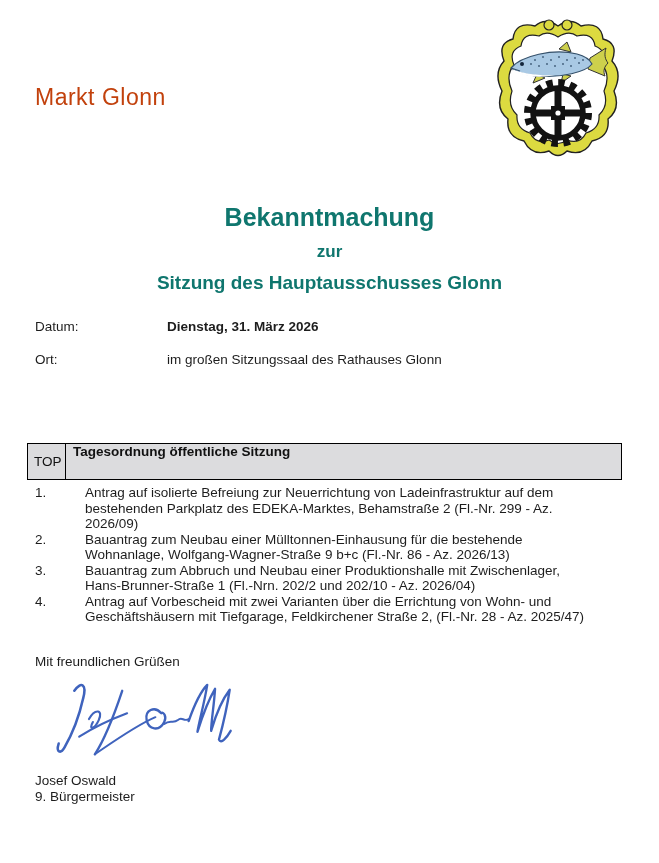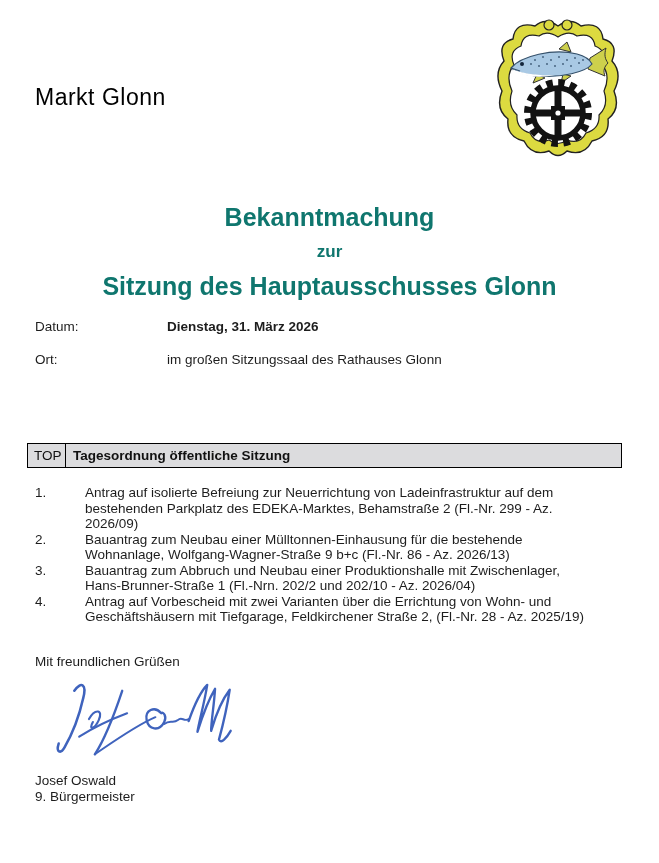--- a/index.html
+++ b/index.html
@@ -8,46 +8,46 @@
     position:relative;
     width:659px; height:863px;
     background:#ffffff;
     font-family:"Liberation Sans", sans-serif;
     color:#1d1d1d;
     overflow:hidden;
     margin:0 auto;
   }
   .org-name {
     position:absolute; left:35px; top:84px;
-    font-size:23px; letter-spacing:0.5px; color:#000000;
+    font-size:23px; letter-spacing:0.5px; color:#c2410c;
   }
   .crest {
     position:absolute; top:16px; right:36px;
     width:130px; height:152px;
   }
   .title-block {
     position:absolute; top:203px; left:0; width:100%;
     text-align:center; color:#0f766e;
   }
   .title-main { font-size:25px; font-weight:bold; }
   .title-zur  { font-size:17px; font-weight:bold; margin-top:10px; }
-  .title-sub  { font-size:25px; font-weight:bold; margin-top:10px; }
+  .title-sub  { font-size:19px; font-weight:bold; margin-top:10px; }
   .details {
     position:absolute; top:319px; left:35px;
     font-size:13.5px;
   }
   .detail-row { margin-bottom:18px; display:flex;gap:7px; }
   .detail-label { width:125px; flex:0 0 125px; }
   .detail-value.bold { font-weight:bold; }
   .agenda-header {
     position:absolute; top:443px; left:27px;
-    width:595px; height:25px;
+    width:595px; height:37px;
     background:#dcdcde;
     border:1.5px solid #000;
-    display:flex; align-items:center;
+    display:flex; align-items:flex-start;
     font-size:13.5px; color:#111;
   }
   .agenda-header .cell-top {
     flex:0 0 38px; height:100%;
     border-right:1.5px solid #000;
     display:flex; align-items:center; padding-left:6px;
   }
   .agenda-header .cell-title {
     padding-left:7px;
     font-weight:bold;
@@ -156,21 +156,21 @@
     <div class="agenda-item">
       <span class="agenda-num">2.</span>
       <span class="agenda-text">Bauantrag zum Neubau einer Mülltonnen-Einhausung für die bestehende Wohnanlage, Wolfgang-Wagner-Straße 9 b+c (Fl.-Nr. 86 - Az. 2026/13)</span>
     </div>
     <div class="agenda-item">
       <span class="agenda-num">3.</span>
       <span class="agenda-text">Bauantrag zum Abbruch und Neubau einer Produktionshalle mit Zwischenlager, Hans-Brunner-Straße 1 (Fl.-Nrn. 202/2 und 202/10 - Az. 2026/04)</span>
     </div>
     <div class="agenda-item">
       <span class="agenda-num">4.</span>
-      <span class="agenda-text">Antrag auf Vorbescheid mit zwei Varianten über die Errichtung von Wohn- und Geschäftshäusern mit Tiefgarage, Feldkirchener Straße 2, (Fl.-Nr. 28 - Az. 2025/19)</span>
+      <span class="agenda-text">Antrag auf Vorbescheid mit zwei Varianten über die Errichtung von Wohn- und Geschäftshäusern mit Tiefgarage, Feldkirchener Straße 2, (Fl.-Nr. 28 - Az. 2025/47)</span>
     </div>
   </div>
 
   <div class="closing-salutation">Mit freundlichen Grüßen</div>
 
   <svg class="signature" viewBox="0 0 220 95" aria-hidden="true">
     <g fill="none" stroke="#3f63bd" stroke-width="2.6" stroke-linecap="round" stroke-linejoin="round">
       <path d="M30,14 C37,4 43,7 39,22 C35,40 28,58 20,72 C16,79 11,77 14,68"></path>
       <path d="M45,43 C51,32 60,33 55,44 C51,53 44,55 49,46" stroke-width="2.2"></path>
       <path d="M79,14 C71,38 62,62 51,79" stroke-width="2.4"></path>

